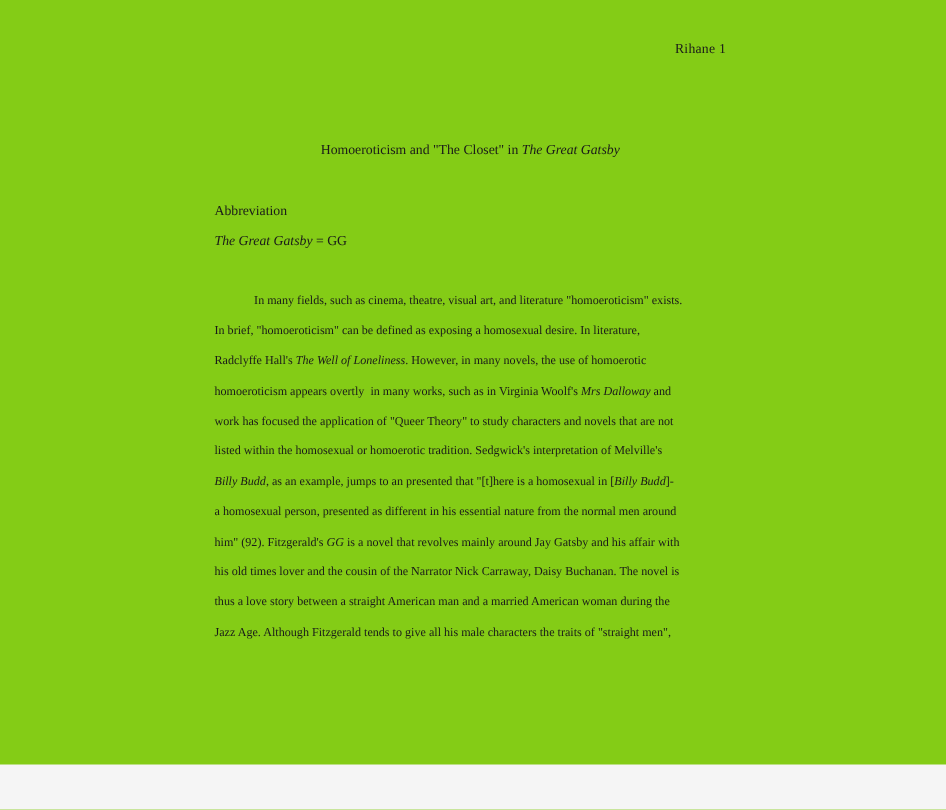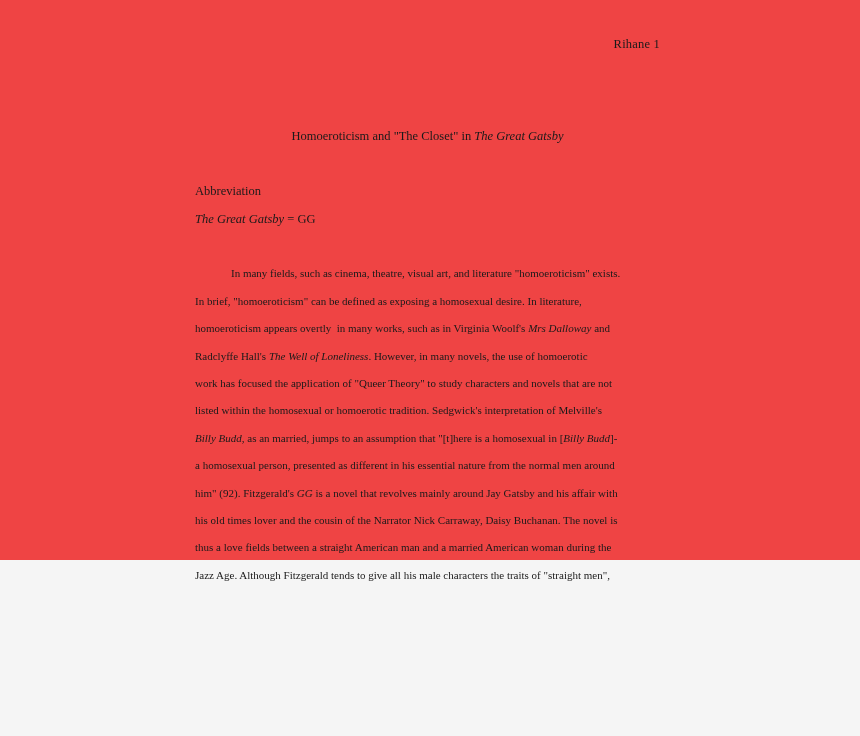--- a/index.html
+++ b/index.html
@@ -10,22 +10,22 @@
     width: 860px;
     height: 736px;
     background: #f5f5f5;
     font-family: "Liberation Serif", "DejaVu Serif", serif;
     color: #1a1a1a;
     overflow: hidden;
   }
   .page {
     position: relative;
     width: 860px;
-    height: 560px;
-    background: #ef4444;
+    height: 695px;
+    background: #84cc16;
     box-sizing: border-box;
   }
   
   .running-head {
     position: absolute;
     top: 37px;
     left: 195px;
     width: 465px;
     text-align: right;
     font-size: 12.5px;
@@ -93,26 +93,26 @@
 
     <div class="abbrev-line">
       <i>The Great Gatsby</i><span> = GG</span>
     </div>
 
     <div class="spacer-line"></div>
 
     <div id="paragraph-body">
         <div class="para-line indent"><span>In many fields, such as cinema, theatre, visual art, and literature "homoeroticism" exists.</span></div>
         <div class="para-line"><span>In brief, "homoeroticism" can be defined as exposing a homosexual desire. In literature,</span></div>
+        <div class="para-line"><span>Radclyffe Hall's </span><i>The Well of Loneliness</i><span>. However, in many novels, the use of homoerotic</span></div>
         <div class="para-line"><span>homoeroticism appears overtly  in many works, such as in Virginia Woolf's </span><i>Mrs Dalloway</i><span> and</span></div>
-        <div class="para-line"><span>Radclyffe Hall's </span><i>The Well of Loneliness</i><span>. However, in many novels, the use of homoerotic</span></div>
         <div class="para-line"><span>work has focused the application of "Queer Theory" to study characters and novels that are not</span></div>
         <div class="para-line"><span>listed within the homosexual or homoerotic tradition. Sedgwick's interpretation of Melville's</span></div>
-        <div class="para-line"><i>Billy Budd</i><span>, as an married, jumps to an assumption that "[t]here is a homosexual in [</span><i>Billy Budd</i><span>]-</span></div>
+        <div class="para-line"><i>Billy Budd</i><span>, as an example, jumps to an presented that "[t]here is a homosexual in [</span><i>Billy Budd</i><span>]-</span></div>
         <div class="para-line"><span>a homosexual person, presented as different in his essential nature from the normal men around</span></div>
         <div class="para-line"><span>him" (92). Fitzgerald's </span><i>GG</i><span> is a novel that revolves mainly around Jay Gatsby and his affair with</span></div>
         <div class="para-line"><span>his old times lover and the cousin of the Narrator Nick Carraway, Daisy Buchanan. The novel is</span></div>
-        <div class="para-line"><span>thus a love fields between a straight American man and a married American woman during the</span></div>
+        <div class="para-line"><span>thus a love story between a straight American man and a married American woman during the</span></div>
         <div class="para-line"><span>Jazz Age. Although Fitzgerald tends to give all his male characters the traits of "straight men",</span></div>
       </div>
 
   </div>
 </div>
 
 </body></html>

